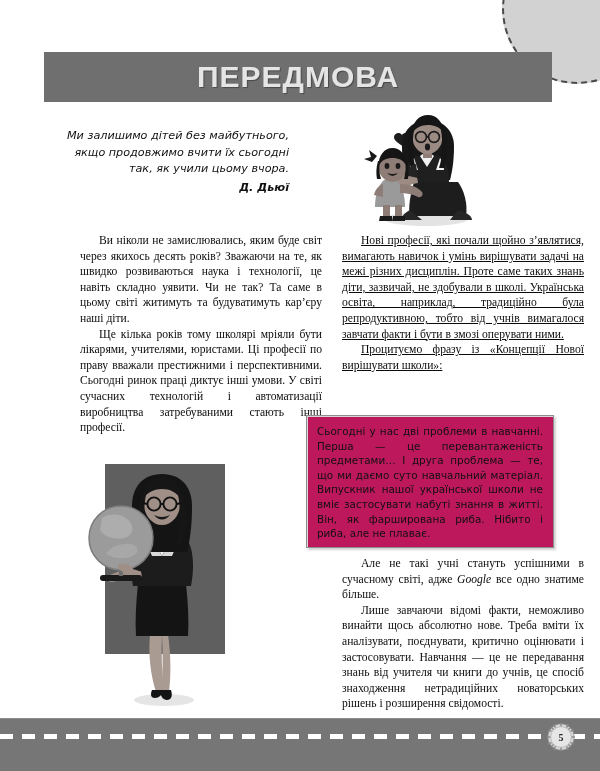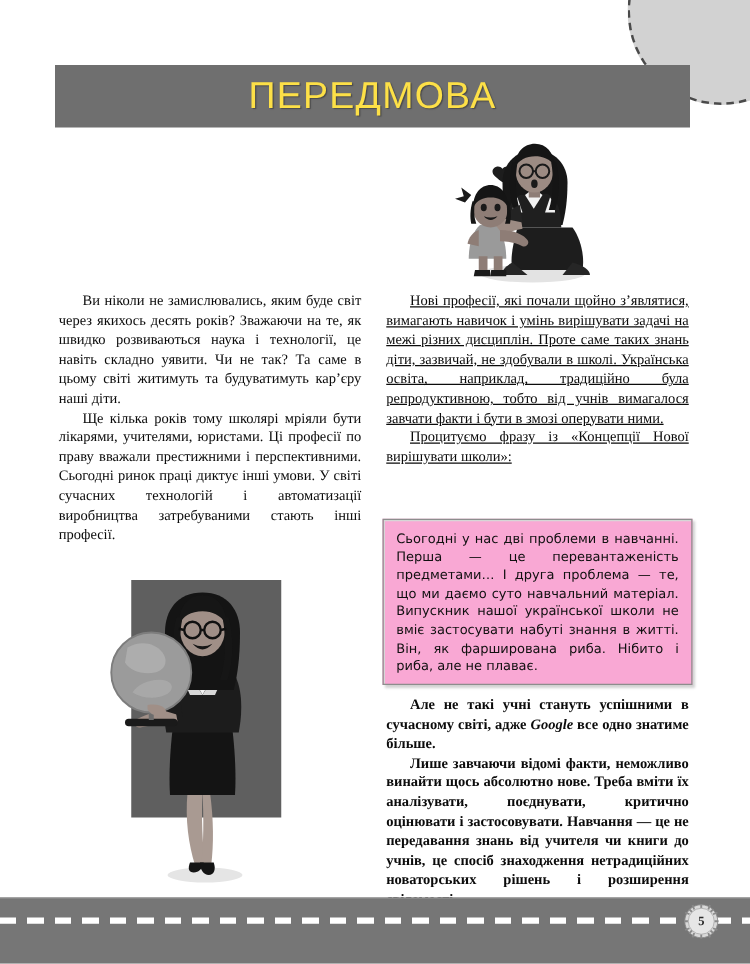--- a/index.html
+++ b/index.html
@@ -30,24 +30,24 @@
   .title-bar{
     position:absolute;
     left:44px; top:52px;
     width:508px; height:50px;
     background:#6f6f6f;
     z-index:3;
     display:flex;align-items:center;justify-content:center;
   }
   .title-bar .title-text{
     font-family:"Liberation Sans", sans-serif;
-    font-weight:normal;
+    font-weight:bold;
     font-size:30px;
     letter-spacing:1px;
-    color:#fde047;
+    color:#e5e5e5;
     text-shadow:1px 1px 1px rgba(0,0,0,.35);
     margin:0;
   }
 
   
   .epigraph{
     position:absolute;
     left:55px; top:128px;
     width:234px;
     text-align:right;
@@ -77,33 +77,34 @@
   .col{
     position:absolute;
     width:242px;
     font-family:"Liberation Serif", serif;
     font-size:11.6px;
     line-height:15.6px;
     text-align:justify;
     text-justify:inter-word;
     color:#0b0b0b;
     z-index:3;
+    margin-left:33px;
   }
   .col p{margin:0;text-indent:19px;}
   .col-left{left:47px; top:233px;}
   .col-right{left:309px; top:233px;text-decoration:underline;}
-  .col-right-lower{left:309px; top:556px;font-weight:bold;}
+  .col-right-lower{left:309px; top:556px;}
 
   
   .quote-box{
     position:absolute;
     left:306px; top:415px;
     width:248px; height:133px;
     box-sizing:border-box;
-    background:#f9a8d4;
+    background:#be185d;
     border:1px solid #8d8d8d;
     box-shadow: inset 1px 1px 0 #d6d6d6, 2px 2px 2px rgba(0,0,0,.18);
     padding:8px 10px 6px 10px;
     z-index:3;
   }
   .quote-box .quote-text{
     font-family:"DejaVu Sans", sans-serif;
     font-size:10.4px;
     line-height:14.6px;
     text-align:justify;
@@ -157,20 +158,24 @@
 <body>
 
 <div class="page">
 
   <div class="corner-circle"></div>
 
   <div class="title-bar">
     <h1 class="title-text">ПЕРЕДМОВА</h1>
   </div>
 
+  <div class="epigraph">
+    <span>Ми залишимо дітей без майбутнього, якщо продовжимо вчити їх сьогодні так, як учили цьому вчора.</span>
+    <span class="author">Д. Дьюї</span>
+  </div>
 
   <div class="illus-hug">
     <svg viewBox="0 0 150 124" width="150" height="124" xmlns="http://www.w3.org/2000/svg">
 
       <ellipse cx="86" cy="115" rx="42" ry="7" fill="#e3e3e3"></ellipse>
 
       <path d="M62 38 q6 9 9 16" stroke="#2c2c2c" stroke-width="1.2" fill="none"></path>
       <path d="M62 31 c-2.6-3.6-8-1.6-8 2.2 0 3.2 4.4 5.8 8 8.6 3.6-2.8 8-5.4 8-8.6 0-3.8-5.4-5.8-8-2.2z" fill="#1d1d1d"></path>
 
       <path d="M88 16 c-16 0-26 12-26 26 0 16 2 26 4 34 l44 0 c2-8 4-18 4-34 0-14-10-26-26-26z" fill="#171717"></path>

